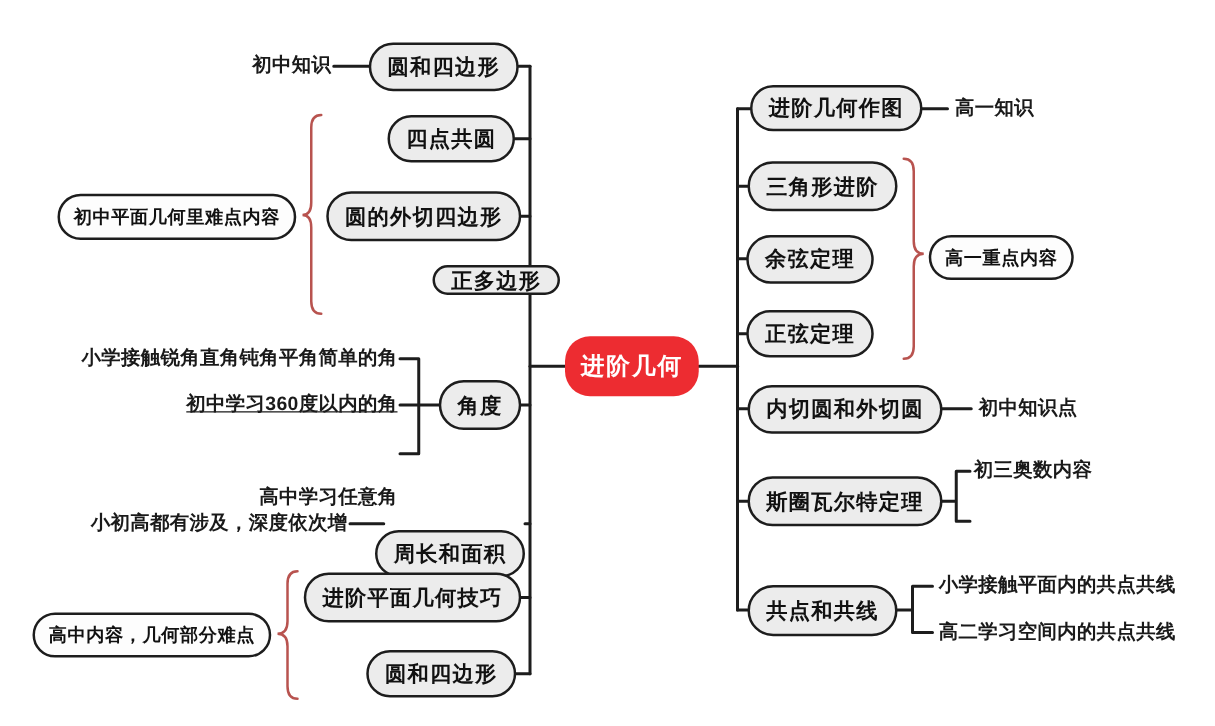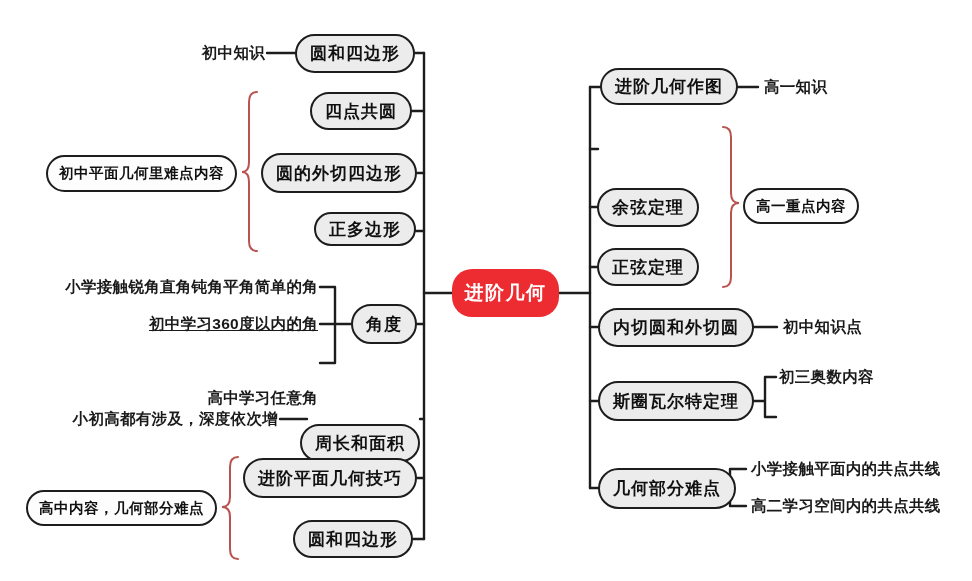--- a/index.html
+++ b/index.html
@@ -51,32 +51,33 @@
       <path d="M238 457 Q230 457 230 467 L230 497 Q230 507 222 507 Q230 507 230 517 L230 549 Q230 559 238 559"></path>
       <path d="M723 127 Q731 127 731 137 L731 193 Q731 203 739 203 Q731 203 731 213 L731 277 Q731 287 723 287"></path>
     </g>
   </svg>
 
   <div class="node center-node" style="left:452px;top:269px;height:48px;border-radius:20px;">进阶几何</div>
 
   <div class="node" style="right:557px;top:34px;height:39px;">圆和四边形</div>
   <div class="node" style="right:560px;top:92px;height:38px;">四点共圆</div>
   <div class="node" style="right:555px;top:153px;height:40px;">圆的外切四边形</div>
-  <div class="node" style="right:556px;top:212px;height:34px;">正多边形</div>
+  <div class="node" style="right:524px;top:212px;height:24px;">正多边形</div>
   <div class="node" style="right:555px;top:304px;height:40px;">角度</div>
   <div class="node" style="right:552px;top:400px;height:38px;margin-top:24px;">周长和面积</div>
   <div class="node" style="right:555px;top:458px;height:40px;">进阶平面几何技巧</div>
   <div class="node" style="right:559px;top:520px;height:38px;">圆和四边形</div>
 
   <div class="node" style="left:600px;top:68px;height:37px;">进阶几何作图</div>
+  <div class="node" style="left:598px;top:129px;height:40px;">三角形进阶</div>
   <div class="node" style="left:597px;top:188px;height:39px;">余弦定理</div>
   <div class="node" style="left:597px;top:248px;height:38px;">正弦定理</div>
   <div class="node" style="left:598px;top:308px;height:39px;">内切圆和外切圆</div>
   <div class="node" style="left:598px;top:381px;height:40px;">斯圈瓦尔特定理</div>
-  <div class="node" style="left:598px;top:468px;height:41px;">几何部分难点</div>
+  <div class="node" style="left:598px;top:468px;height:41px;">共点和共线</div>
 
   <div class="node callout" style="right:735px;top:155px;height:37px;">初中平面几何里难点内容</div>
   <div class="node callout" style="right:755px;top:490px;height:34px;">高中内容，几何部分难点</div>
   <div class="node callout" style="left:743px;top:188px;height:33px;">高一重点内容</div>
 
   <div class="annot" style="right:707px;top:44px;">初中知识</div>
   <div class="annot" style="right:654px;top:278px;">小学接触锐角直角钝角平角简单的角</div>
   <div class="annot" style="right:654px;top:315px;text-decoration:underline;">初中学习360度以内的角</div>
   <div class="annot" style="right:654px;top:354px;margin-top:35px;">高中学习任意角</div>
   <div class="annot" style="right:694px;top:410px;text-align:center;">小初高都有涉及，深度依次增</div>

